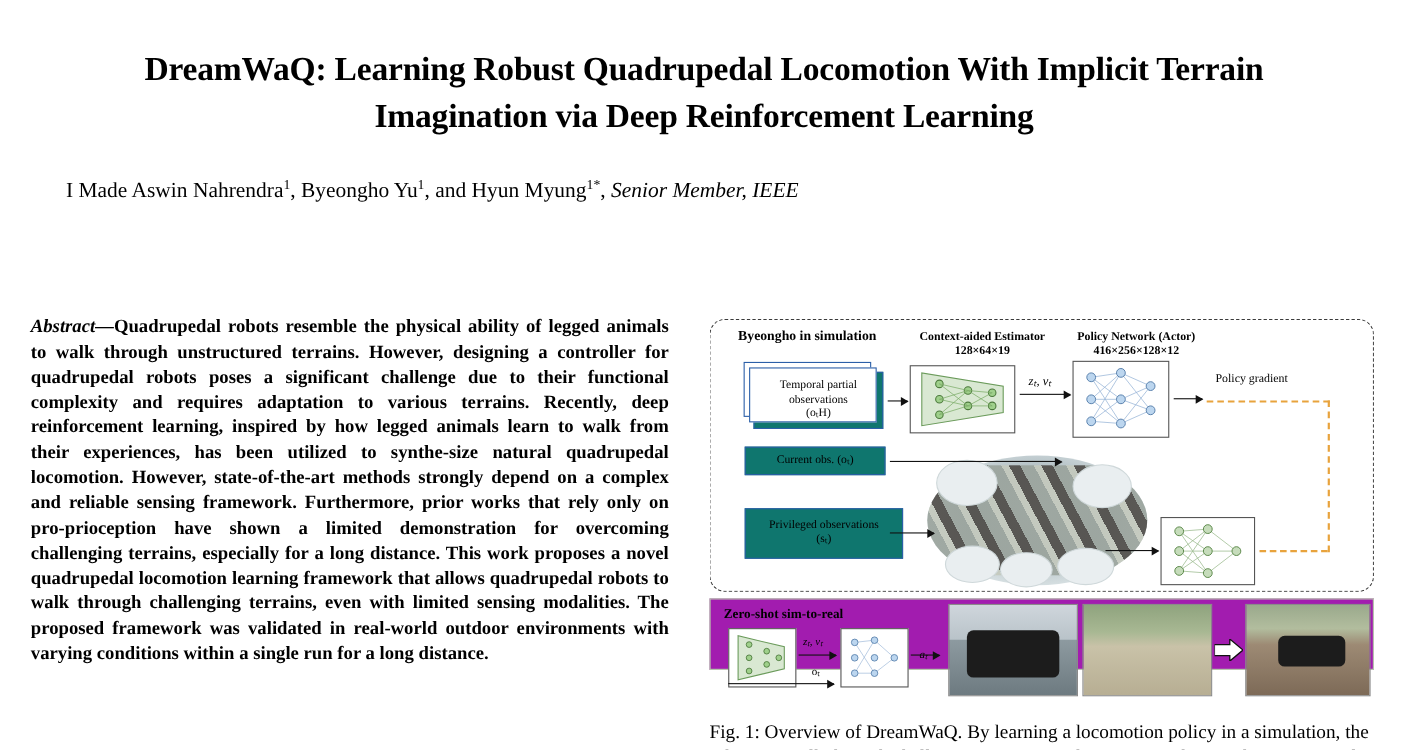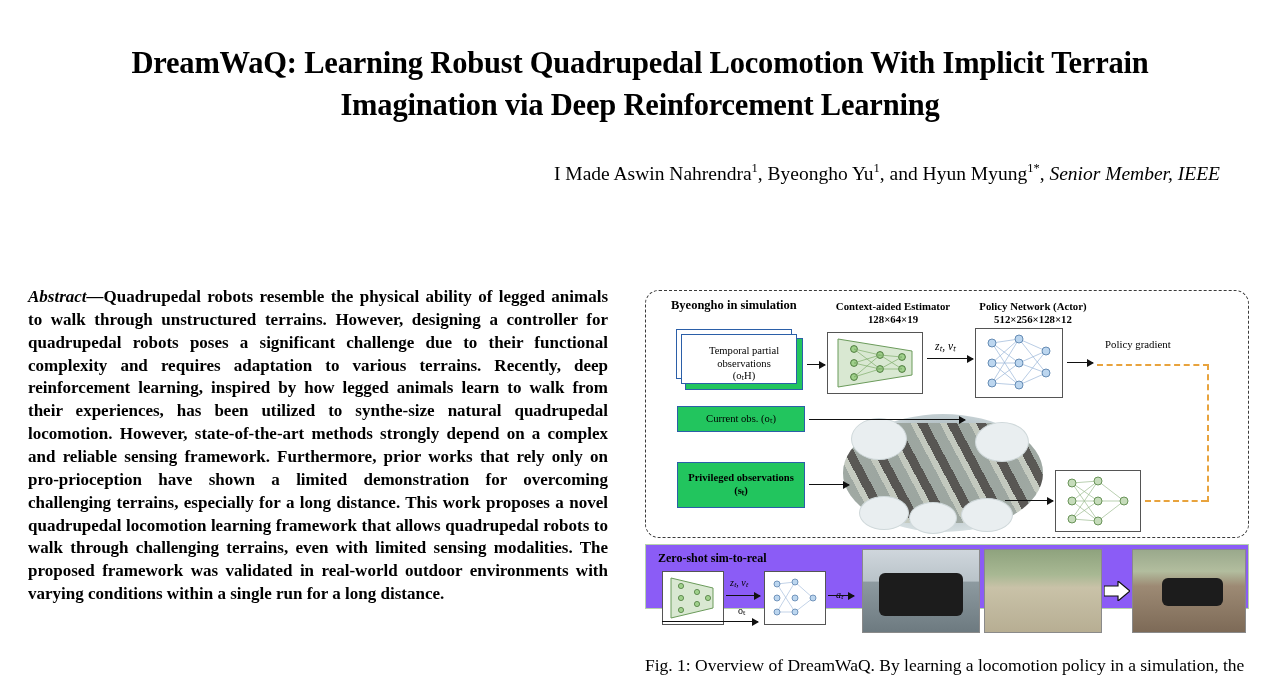--- a/index.html
+++ b/index.html
@@ -25,21 +25,21 @@
     margin: 42px 52px 0 52px;
     text-align: center;
     font-family: "Liberation Serif", serif;
     font-weight: bold;
     font-size: 30.5px;
     line-height: 1.38;
     letter-spacing: -0.2px;
   }
   .authors {
     margin: 34px 60px 0 60px;
-    text-align: right;
+    text-align: left;
     font-size: 19.5px;
     line-height: 1.3;
   }
   .authors sup {
     font-size: 12.5px;
     vertical-align: super;
   }
   .authors .ital {
     font-style: italic;
   }
@@ -110,21 +110,21 @@
     font-family: "Liberation Serif", serif;
   }
   .hdr-est { left: 180px; top: 14px; width: 136px; }
   .hdr-pol { left: 318px; top: 14px; width: 140px; }
   .hdr-val { left: 380px; top: 160px; width: 160px; }
   .hdr-pg  { left: 460px; top: 52px; width: 130px; text-align: left; font-weight: normal;}
 
   .inbox {
     position: absolute;
     border: 1.4px solid #2b5fa8;
-    background: #22c55e;
+    background: #0f766e;
     box-sizing: border-box;
     font-size: 10.6px;
     text-align: center;
     line-height: 1.22;
     display: flex;
     align-items: center;
     justify-content: center;
     font-family: "Liberation Serif", serif;
   }
   .stack::before,
@@ -144,21 +144,21 @@
     z-index: -1;
   }
   .box-temporal {
     left: 40px; top: 52px; width: 118px; height: 52px;
     z-index: 2;
   }
   .box-current {
     left: 32px; top: 120px; width: 128px; height: 26px;
   }
   .box-priv {
-    left: 32px; top: 176px; width: 128px; height: 46px; font-weight: bold;
+    left: 32px; top: 176px; width: 144px; height: 46px;
   }
   .netbox {
     position: absolute;
     border: 1.3px solid #555;
     background: #fff;
     box-sizing: border-box;
   }
   .net-est { left: 182px; top: 46px; width: 96px; height: 62px; }
   .net-pol { left: 330px; top: 42px; width: 88px; height: 70px; }
   .net-val { left: 410px; top: 184px; width: 86px; height: 62px; }
@@ -216,21 +216,21 @@
     background: #e9eef0;
     border: 1px solid #cfd8da;
   }
   
   .sim2real {
     position: absolute;
     left: 0;
     top: 258px;
     width: 604px;
     height: 65px;
-    background: #8b5cf6;
+    background: #a21caf;
     border: 1.2px solid #b7d3ab;
     box-sizing: border-box;
   }
   .sim2real-label {
     position: absolute;
     left: 12px;
     top: 6px;
     font-size: 12px;
     font-weight: bold;
   }
@@ -311,21 +311,21 @@
 
           <div class="train-box"></div>
           <div class="train-label">Byeongho in simulation</div>
 
           <div class="hdr hdr-est">
             <div>Context-aided Estimator</div>
             <div>128×64×19</div>
           </div>
           <div class="hdr hdr-pol">
             <div>Policy Network (Actor)</div>
-            <div>512×256×128×12</div>
+            <div>416×256×128×12</div>
           </div>
           <div class="hdr hdr-pg">Policy gradient</div>
 
           <div class="inbox stack box-temporal">
             <div>
               <div>Temporal partial observations</div>
               <div>(oₜH)</div>
             </div>
           </div>
           <div class="inbox box-current">Current obs. (oₜ)</div>

